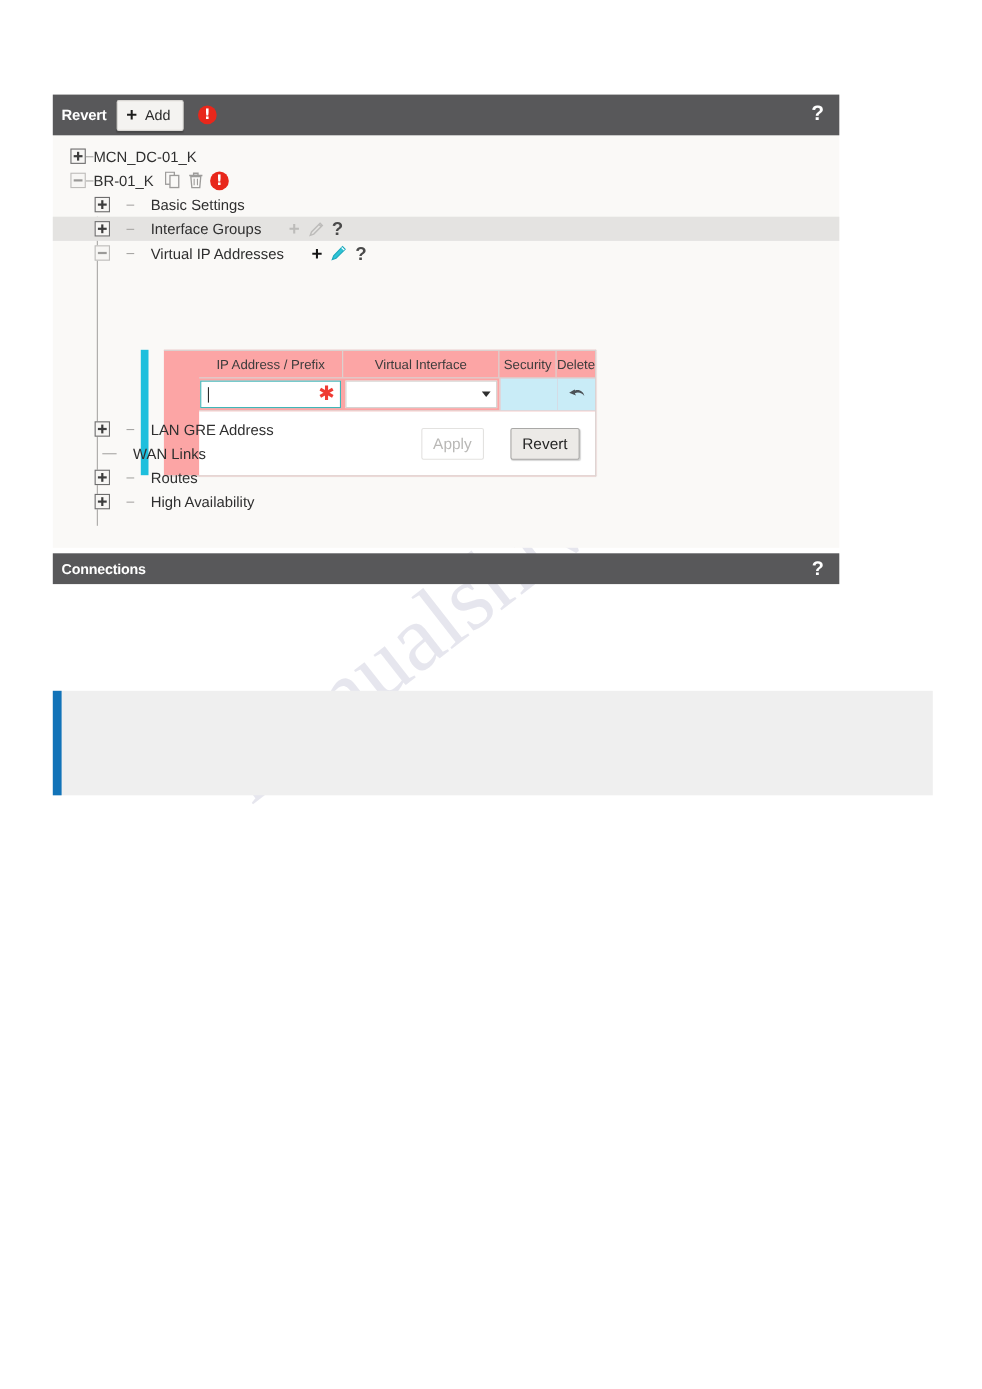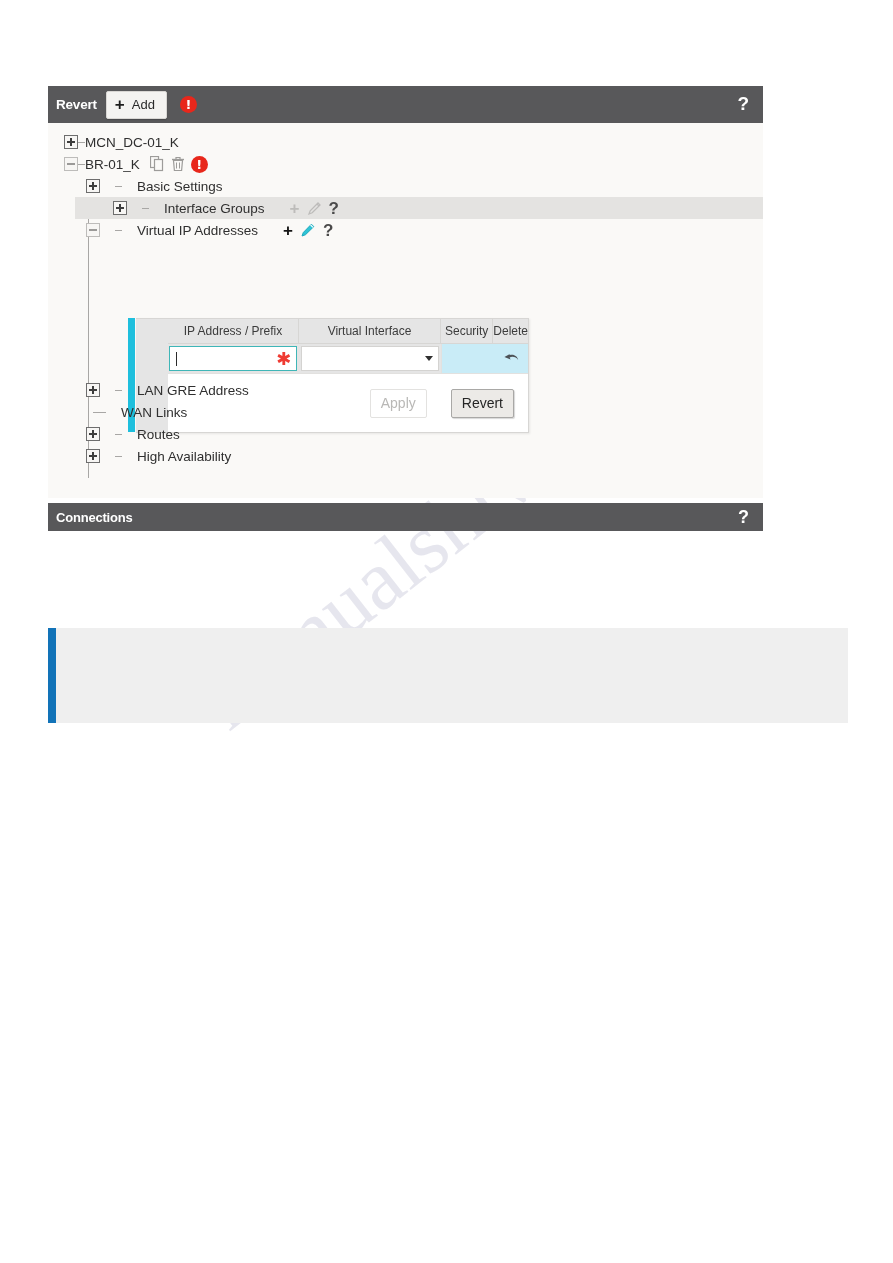--- a/index.html
+++ b/index.html
@@ -96,21 +96,21 @@
   }
 
   
   .tree-row {
     display: flex;
     align-items: center;
     height: 22px;
     position: relative;
     padding-left: 16px;
   }
-  .tree-row.highlight { background: #e4e3e1; margin-left: 27px; }
+  .tree-row.highlight { background: #e4e3e1; }
   .tree-row.indent-1 { padding-left: 38px; gap: 15px; }
 
   .toggler {
     width: 14px;
     height: 14px;
     border: 1px solid #6d6d6d;
     background: #f7f6f4;
     box-sizing: border-box;
     position: relative;
     flex-shrink: 0;
@@ -196,24 +196,24 @@
   .vip-accent {
     position: absolute;
     left: 0;
     top: 0;
     width: 7px;
     height: 114px;
     background: #1ebfdd;
   }
   .vip-table {
     position: absolute;
-    left: 8px;
+    left: 21px;
     top: 0;
     width: 393px;
-    background: #e5e5e5;
+    background: #fca5a5;
     border: 1px solid #d7d6d4;
     border-left: none;
     box-sizing: border-box;
     box-shadow: 1px 1px 2px rgba(0,0,0,0.08);
     padding-left: 32px;
   }
   .vip-head {
     display: flex;
     height: 24px;
     border-bottom: 1px solid #d7d6d4;

